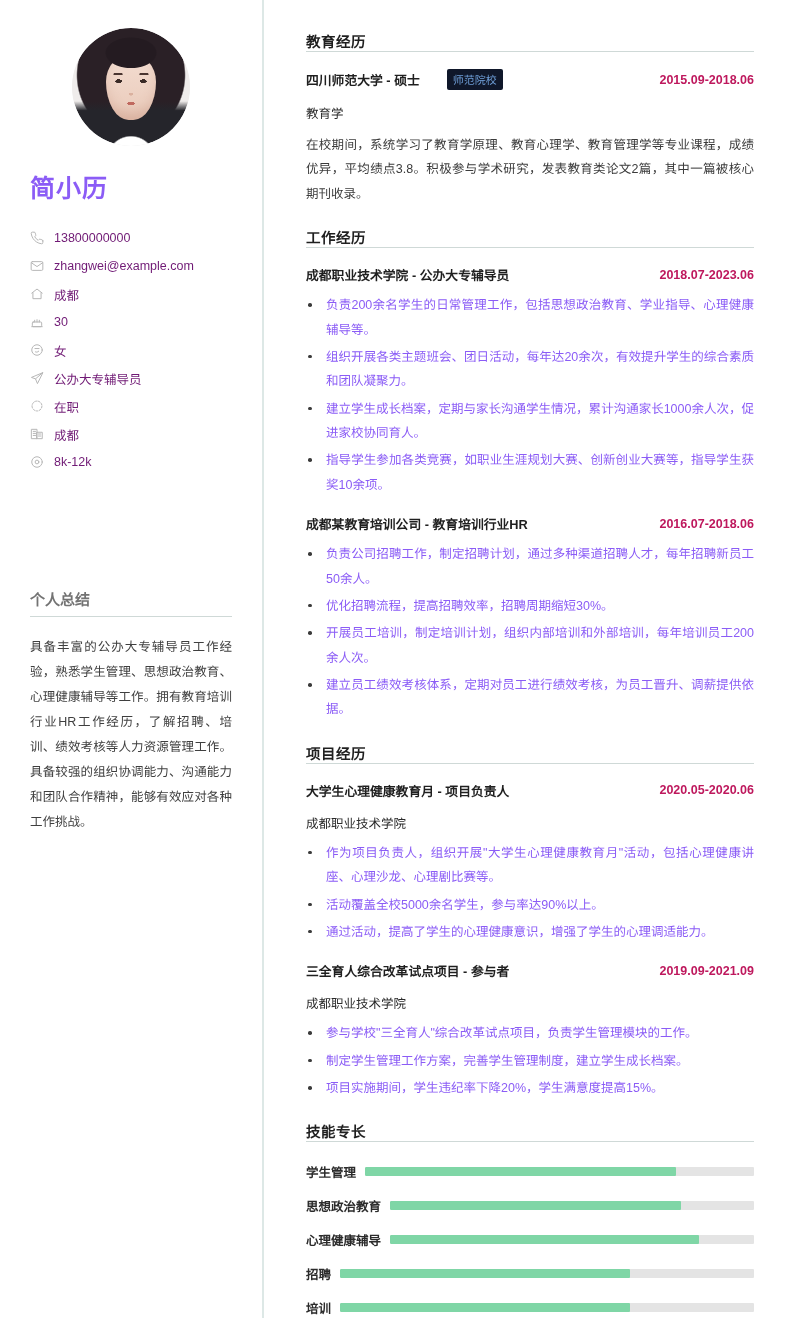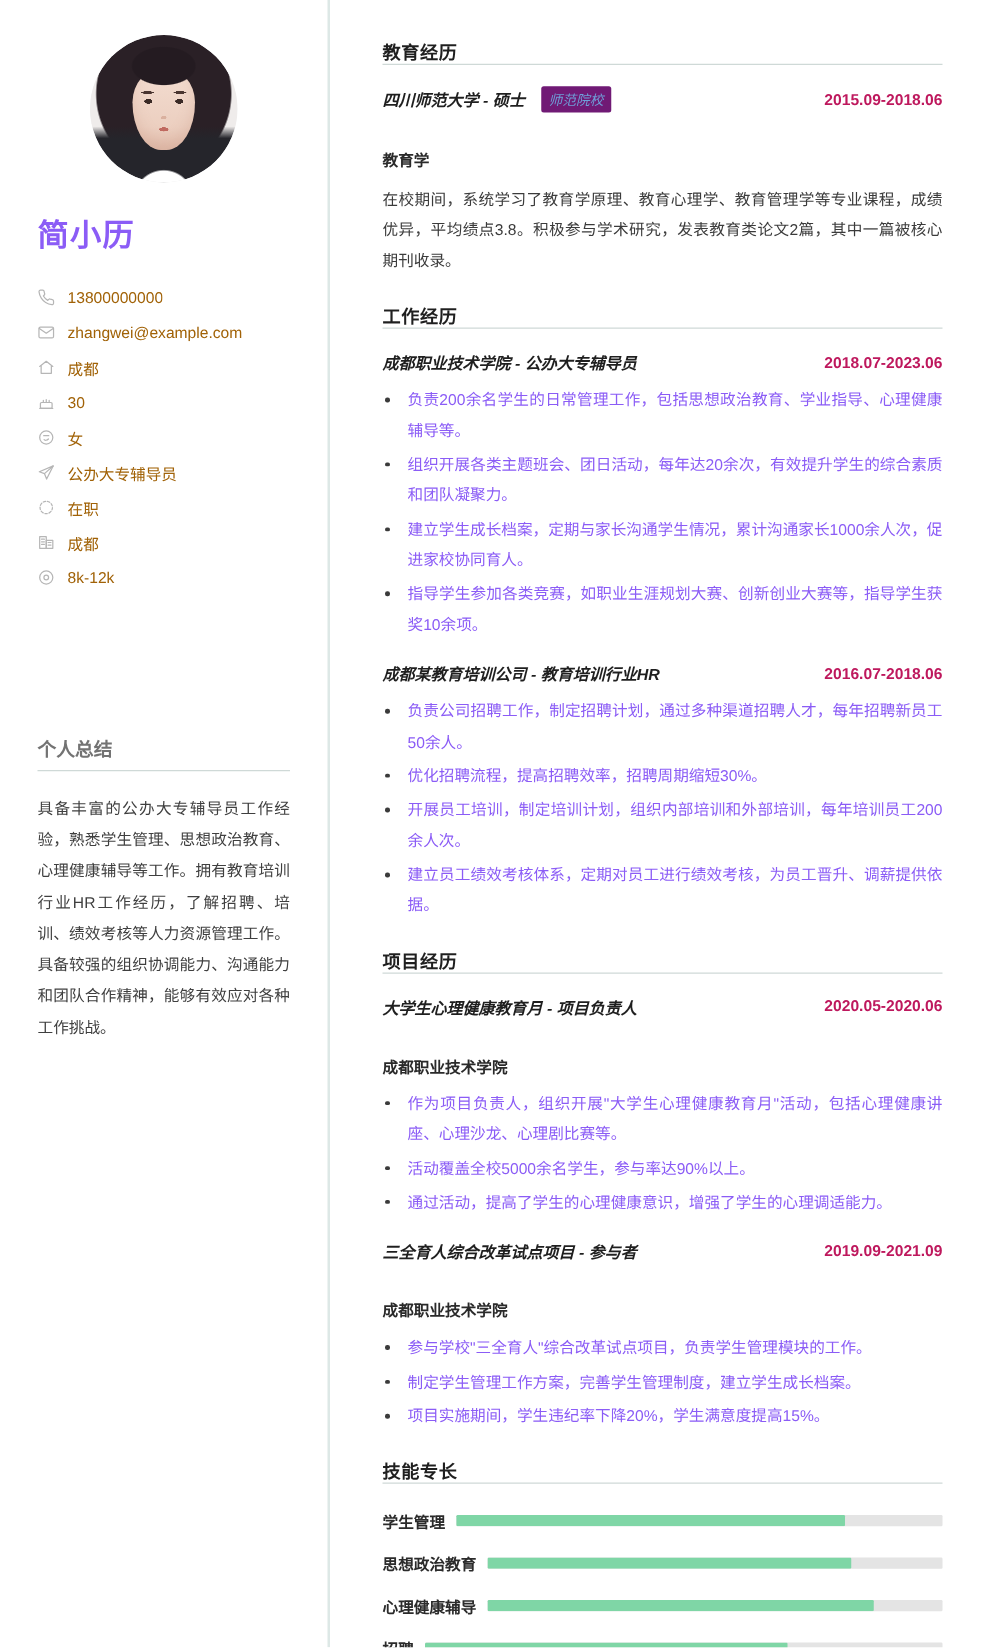--- a/index.html
+++ b/index.html
@@ -103,21 +103,21 @@
   .contact-list {
     margin-top: 20px;
     list-style: none;
   }
   .contact-item {
     display: flex;
     align-items: center;
     gap: 10px;
     height: 28px;
     font-size: 12.5px;
-    color: #a16207;
+    color: #701a75;
   }
   .contact-icon {
     flex: 0 0 14px;
     width: 14px;
     height: 14px;
     color: #b6b6b6;
     display: flex;
     align-items: center;
     justify-content: center;
   }
@@ -162,50 +162,49 @@
 
   .entry-head {
     display: flex;
     align-items: center;
     justify-content: space-between;
     gap: 10px;
   }
   .entry-head-left {
     display: flex;
     align-items: center;
-    gap: 13px;
+    gap: 27px;
     min-width: 0;
-    font-style: italic;
   }
   .entry-title {
     font-size: 12.8px;
     font-weight: bold;
     color: #1f1f1f;
     white-space: nowrap;
   }
   .entry-tag {
     font-size: 11px;
     color: #6f9fd8;
-    background: #701a75;
+    background: #0f172a;
     padding: 2px 6px 3px 6px;
     border-radius: 2px;
     white-space: nowrap;
   }
   .entry-date {
     font-size: 12.5px;
     font-weight: bold;
     color: #be185d;
     white-space: nowrap;
     flex: 0 0 auto;
   }
 
   .entry-sub {
-    margin-top: 28px;
-    font-size: 12.5px;
-    font-weight: bold;
+    margin-top: 13px;
+    font-size: 12.5px;
+    font-weight: normal;
     color: #2a2a2a;
   }
 
   .entry-desc {
     margin-top: 11px;
     font-size: 12.5px;
     line-height: 1.95;
     color: #3b3b3b;
     text-align: justify;
   }

